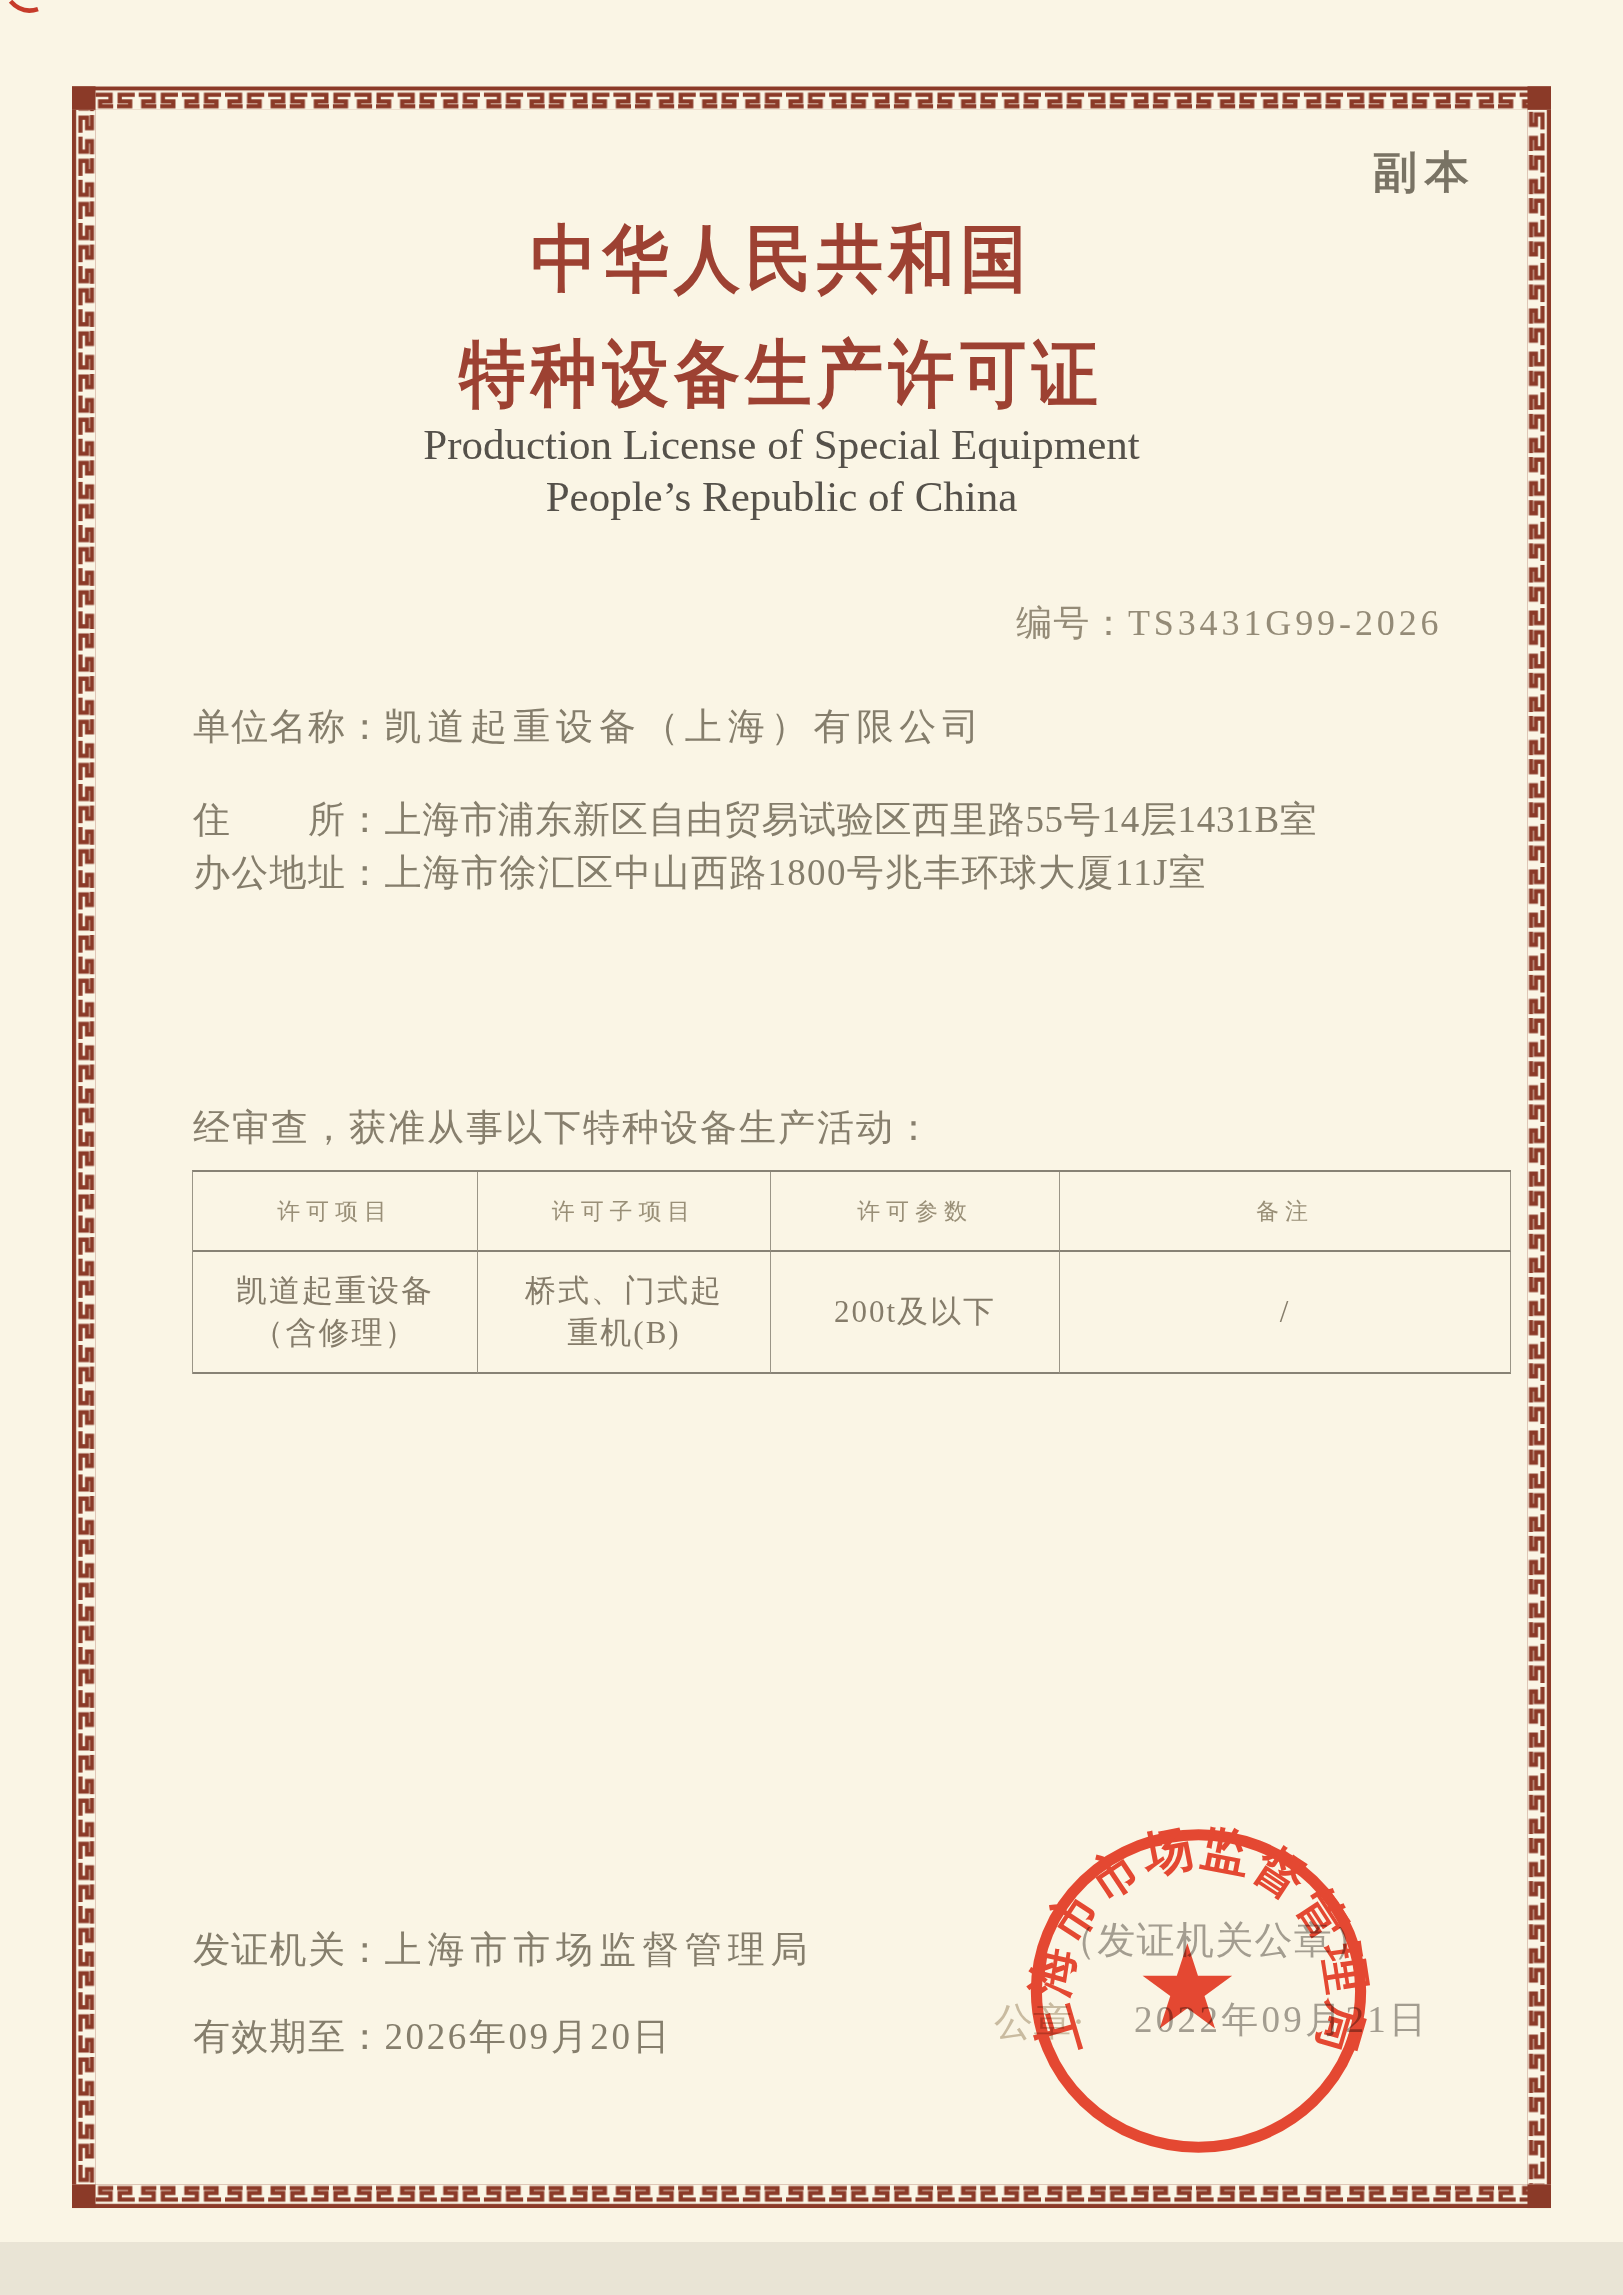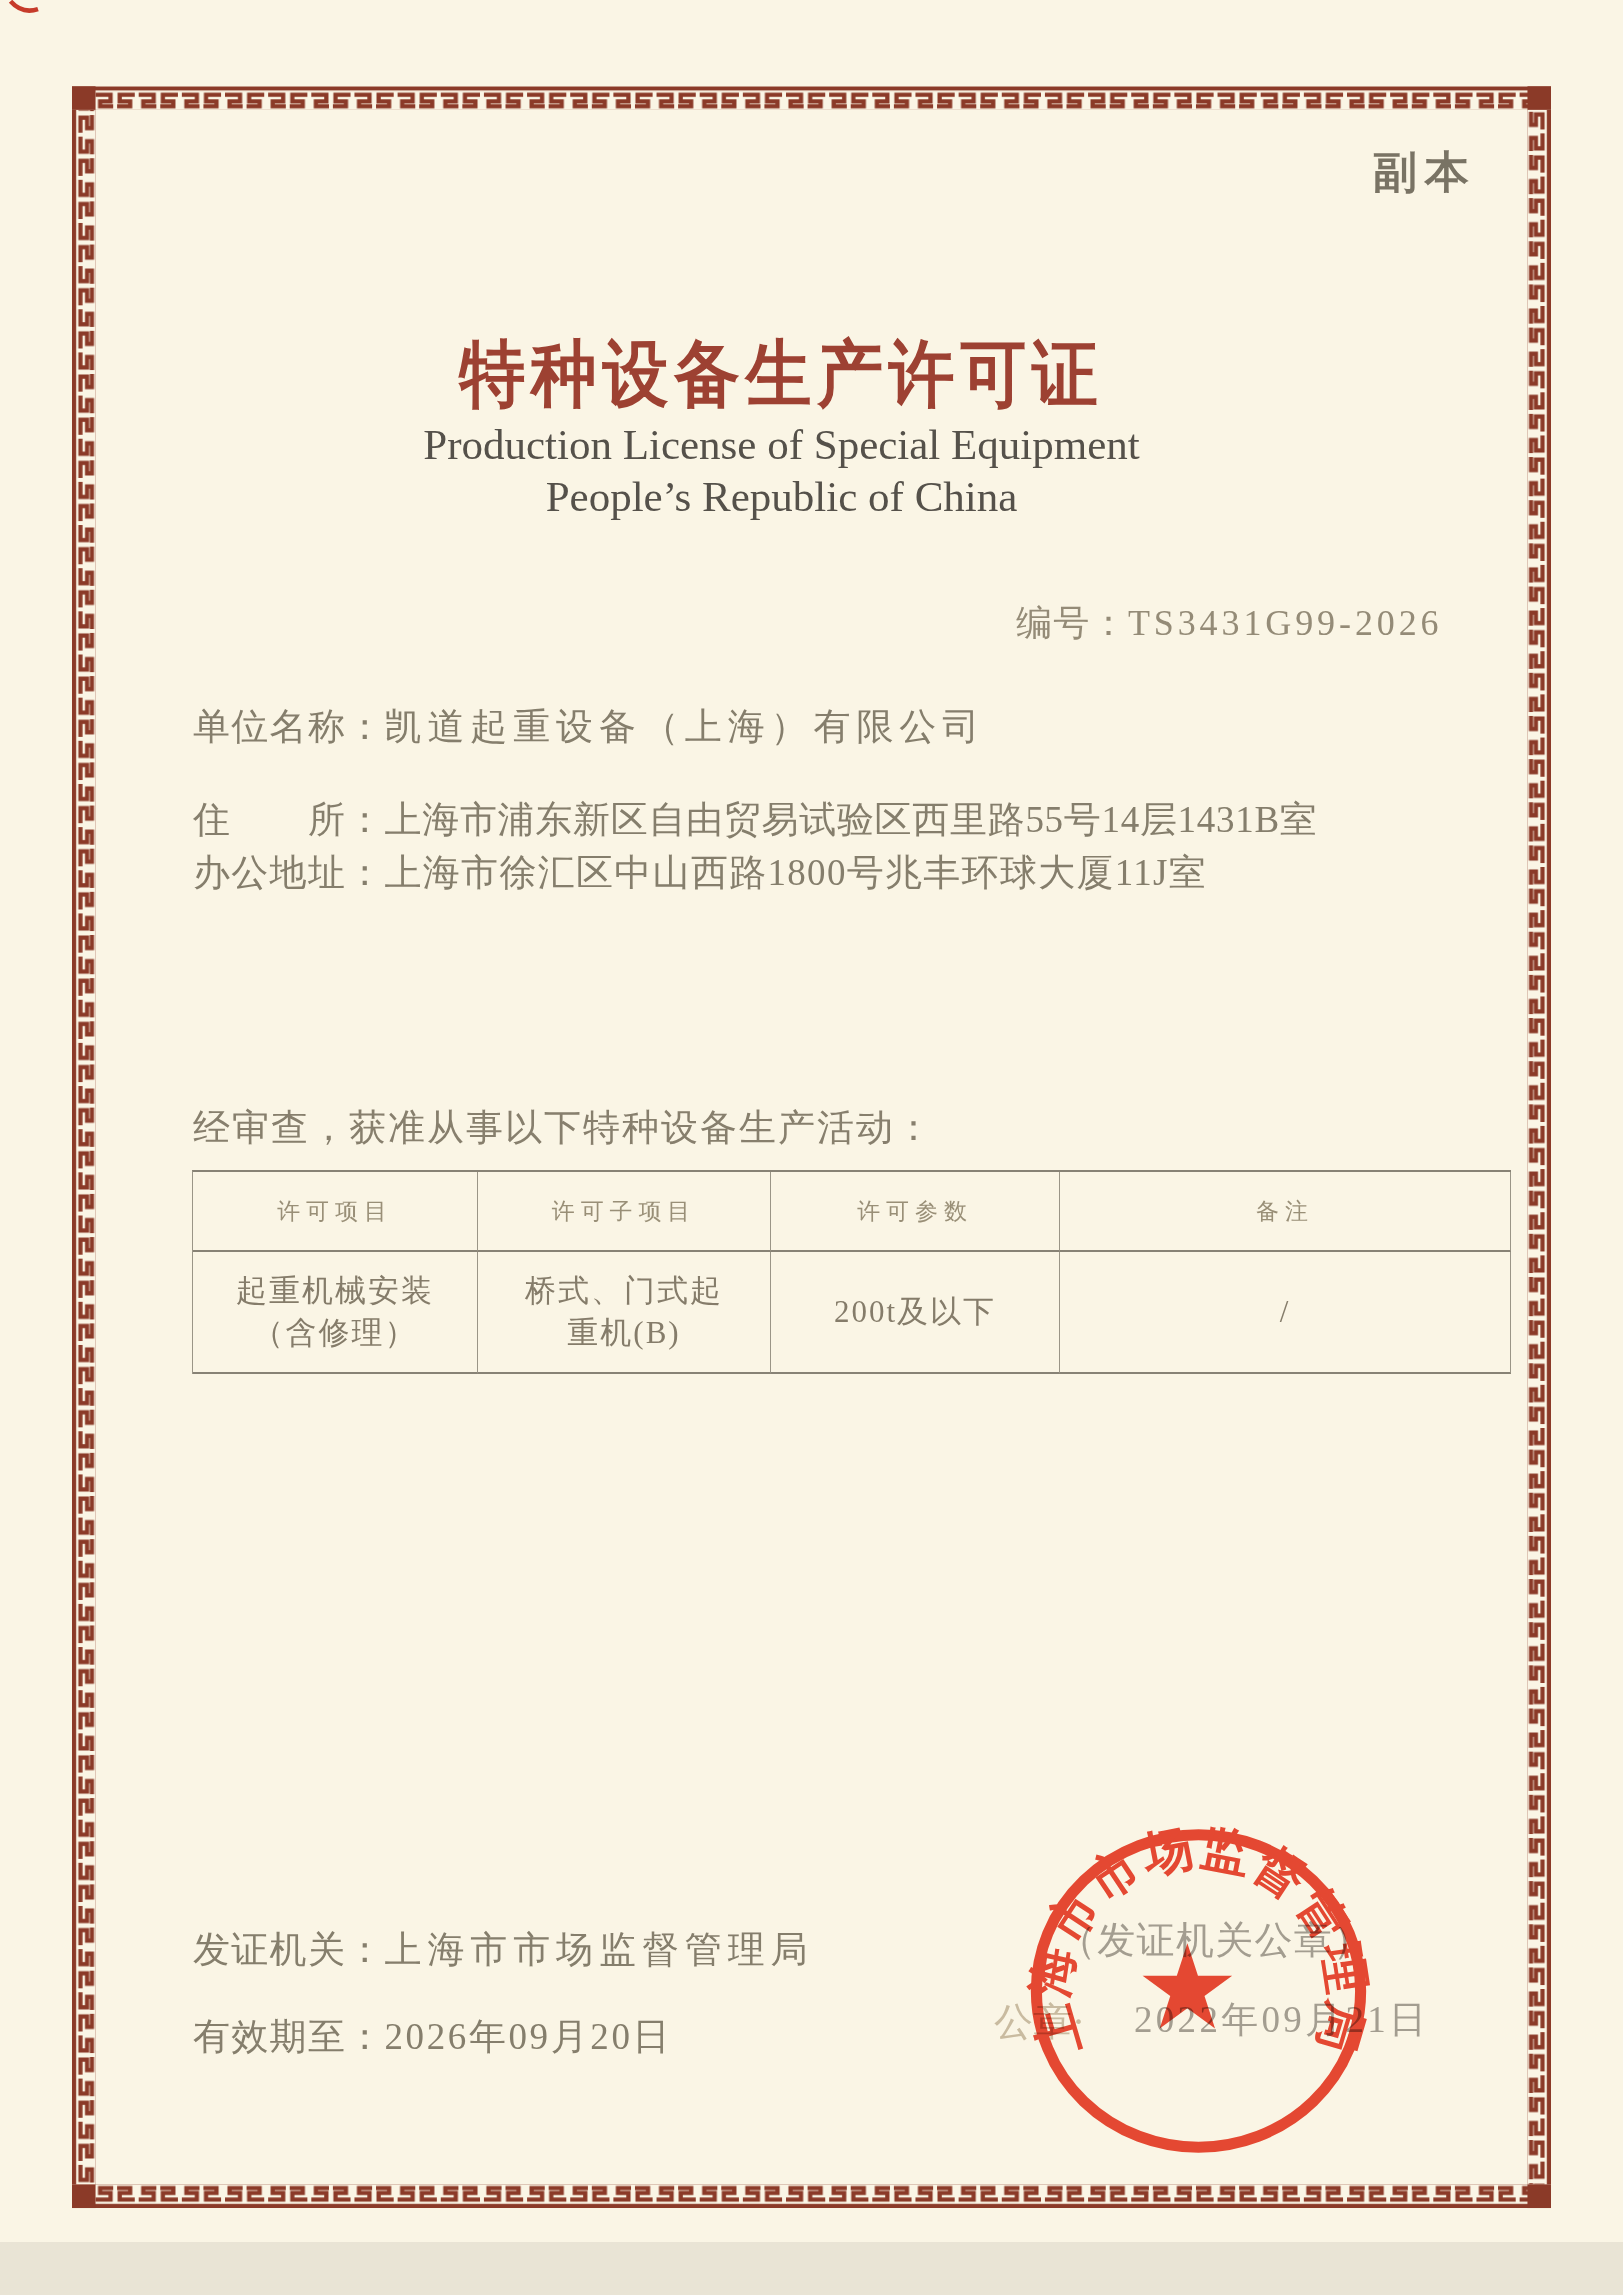--- a/index.html
+++ b/index.html
@@ -86,20 +86,23 @@
       <rect x="110" y="132" width="36" height="36"></rect>
       <rect x="2336" y="132" width="36" height="36"></rect>
       <rect x="110" y="3341" width="36" height="36"></rect>
       <rect x="2336" y="3341" width="36" height="36"></rect>
     </g>
     <path d="M16 2 q 18 20 42 12" stroke="#c63b2a" stroke-width="7" fill="none"></path>
   </svg>
 
   <div class="abs copy-label">副本</div>
 
+  <div class="centerwrap" style="top:220px;">
+    <div class="title-cn">中华人民共和国</div>
+  </div>
   <div class="centerwrap" style="top:335px;">
     <div class="title-cn">特种设备生产许可证</div>
   </div>
   <div class="centerwrap" style="top:421px;">
     <div class="title-en">Production License of Special Equipment</div>
   </div>
   <div class="centerwrap" style="top:473px;">
     <div class="title-en">People’s Republic of China</div>
   </div>
 
@@ -117,21 +120,21 @@
     <span class="lbl">办公地址：</span><span class="val" style="letter-spacing:1.3px;">上海市徐汇区中山西路1800号兆丰环球大厦11J室</span>
   </div>
 
   <div class="abs approval">经审查，获准从事以下特种设备生产活动：</div>
 
   <div class="abs lictable">
     <div class="cell hd">许可项目</div>
     <div class="cell hd">许可子项目</div>
     <div class="cell hd">许可参数</div>
     <div class="cell hd">备注</div>
-    <div class="cell bd">起重机械安装
+    <div class="cell bd">凯道起重设备
 （含修理）</div>
     <div class="cell bd">桥式、门式起
 重机(B)</div>
     <div class="cell bd">200t及以下</div>
     <div class="cell bd">/</div>
   </div>
 
   <div class="abs fadeline issuer">
     <span class="lbl">发证机关：</span><span class="val">上海市市场监督管理局</span>
   </div>

